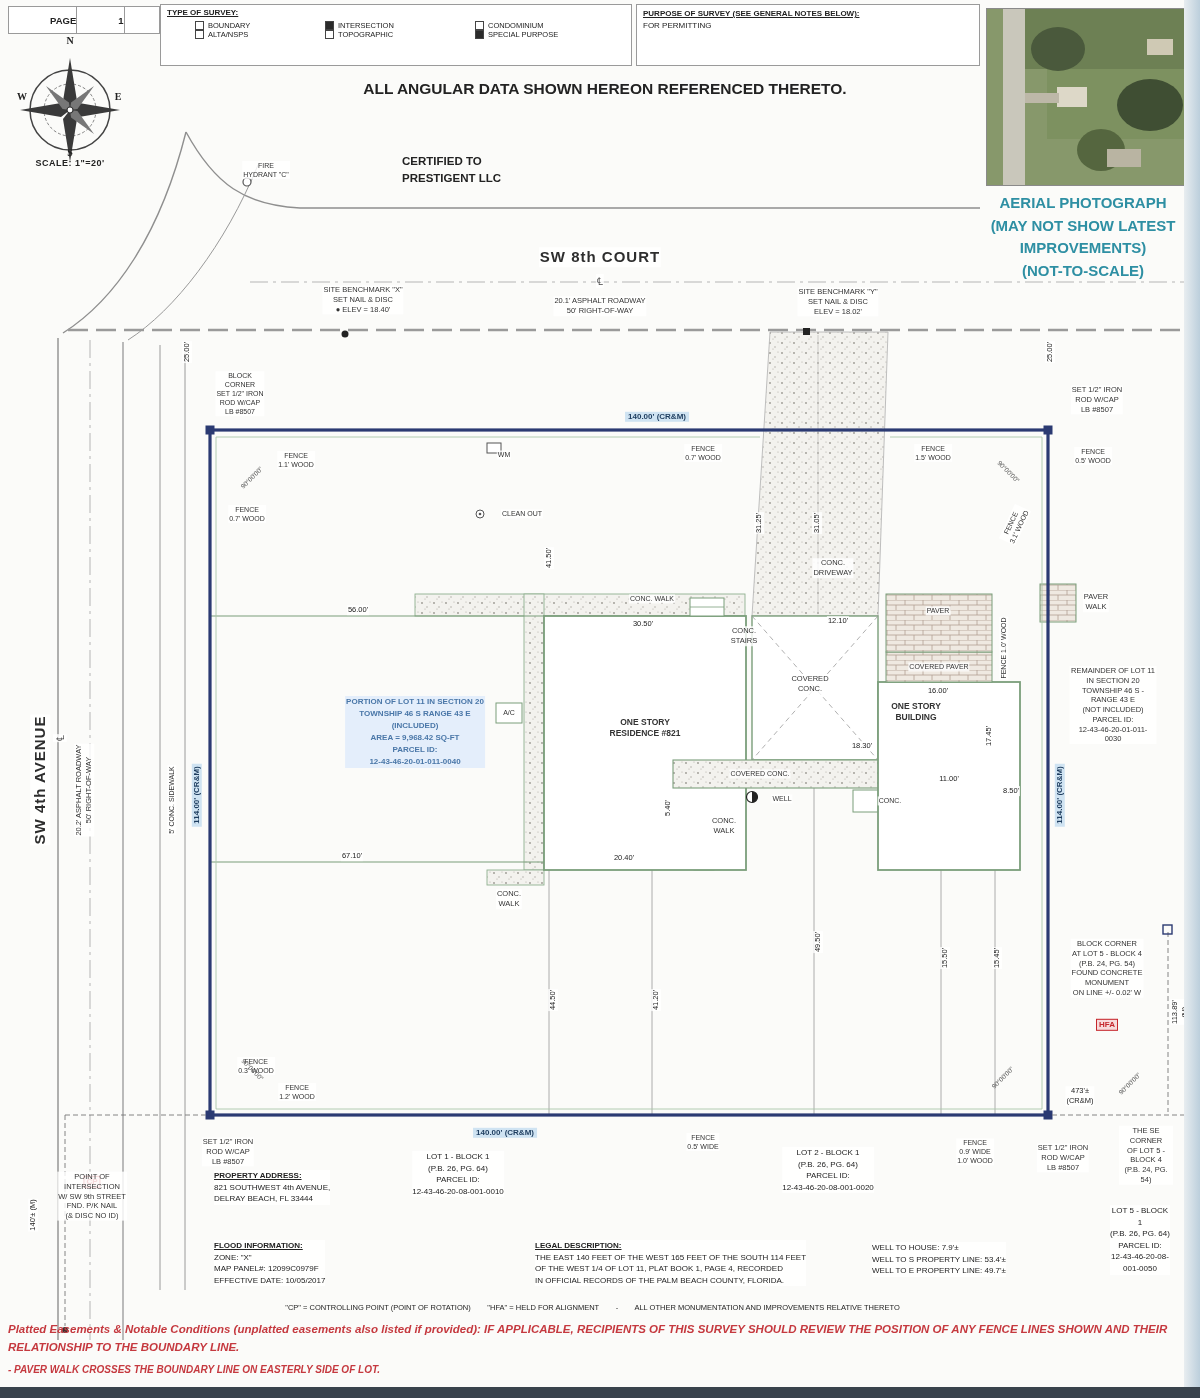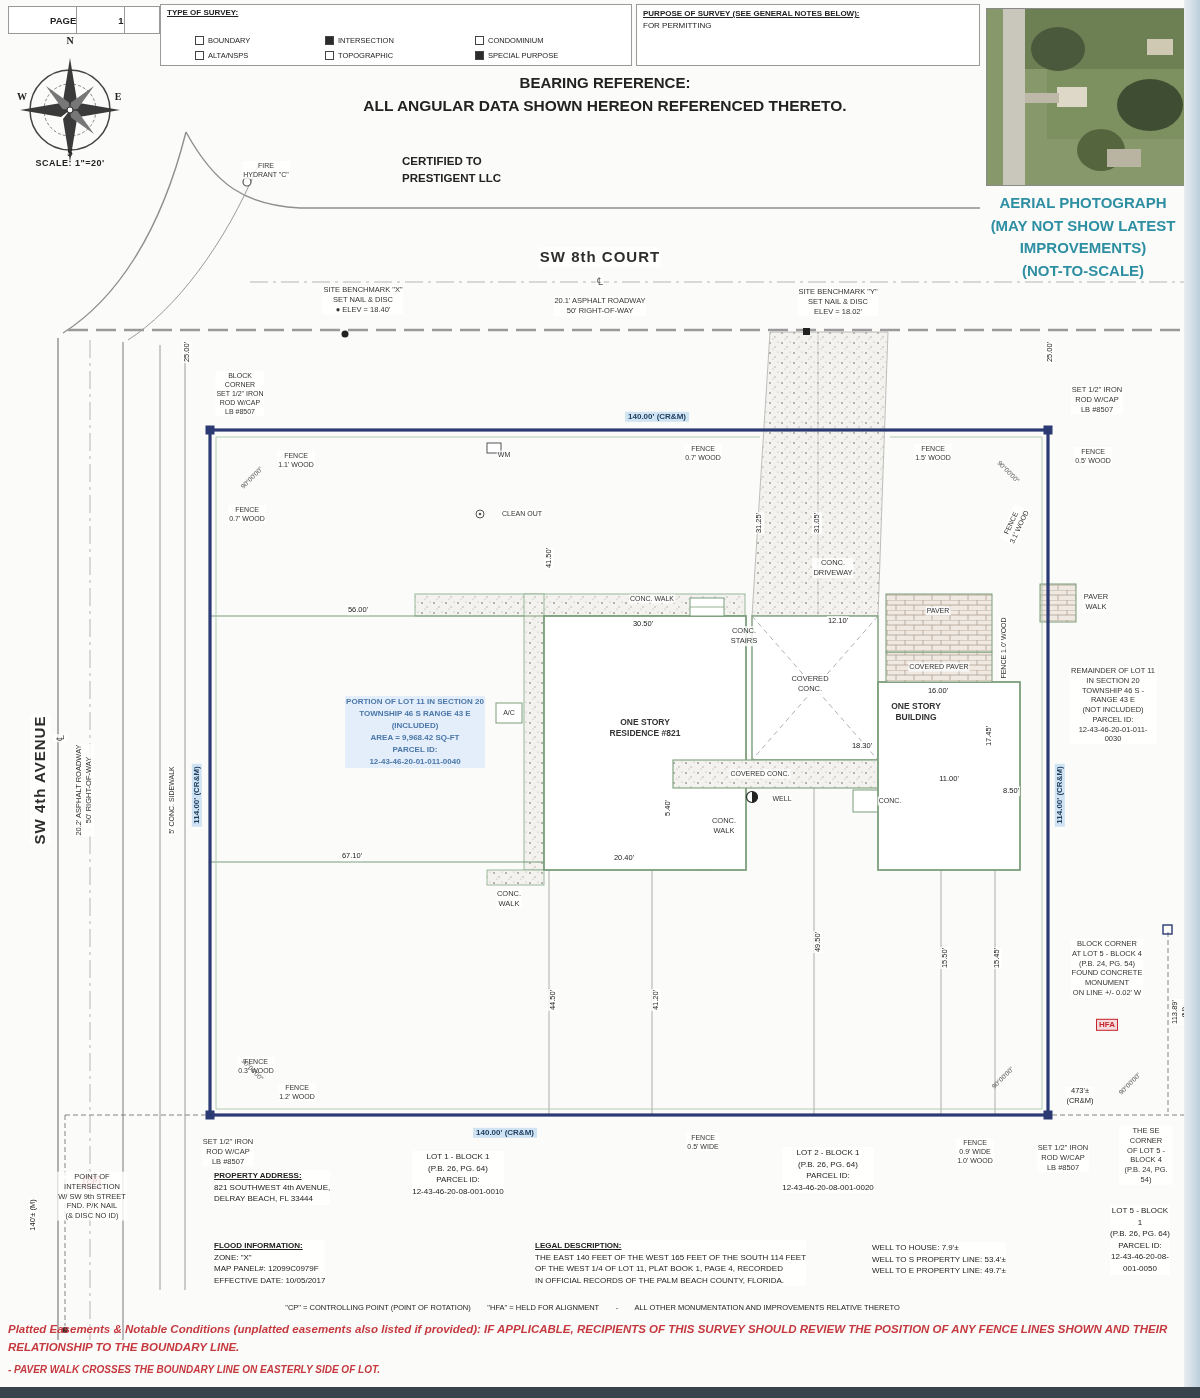--- a/index.html
+++ b/index.html
@@ -9,21 +9,21 @@
   
   .edge-right{position:absolute;right:0;top:0;width:16px;height:1398px;background:linear-gradient(90deg,#e8edf0,#bccfdc);}
   .edge-bottom{position:absolute;left:0;bottom:0;width:1200px;height:11px;background:#39434c;}
   
   .hbox{position:absolute;border:1px solid #9a9a9a;background:#fff;}
   .pagebox{left:8px;top:6px;width:150px;height:26px;display:flex;align-items:stretch;font-size:9.5px;font-weight:bold;}
   .pagebox span{display:flex;align-items:center;justify-content:center;flex:1;border-right:1px solid #9a9a9a;margin-left:41px;}
   .pagebox span:last-child{border-right:none;}
   .tosbox{left:160px;top:4px;width:472px;height:62px;padding:3px 6px;box-sizing:border-box;}
   .tos-title{font-size:8px;font-weight:bold;text-decoration:underline;}
-  .tos-grid{display:grid;grid-template-columns:130px 150px 150px;margin-left:28px;margin-top:19px;row-gap:6px;}
+  .tos-grid{display:grid;grid-template-columns:130px 150px 150px;margin-left:28px;margin-top:4px;}
   .tos-item{display:flex;align-items:center;gap:4px;font-size:7.5px;}
   .cb{width:7px;height:7px;border:1px solid #444;background:#fff;flex:0 0 auto;}
   .cb.on{background:#2b2b2b;}
   .purpbox{left:636px;top:4px;width:344px;height:62px;padding:4px 6px;box-sizing:border-box;font-size:8px;}
   .purp-title{font-weight:bold;text-decoration:underline;}
   .purp-val{margin-top:3px;}
   
   .aerial{position:absolute;left:986px;top:8px;width:208px;height:176px;border:1px solid #8a8a8a;background:#87986b;overflow:hidden;}
   .aerial div{position:absolute;}
   .a-road{left:16px;top:0;width:22px;height:176px;background:#c9c7bb;}
@@ -233,21 +233,20 @@
     <div class="a-r1"></div>
       <div class="a-r2"></div>
       <div class="a-r3"></div>
       <div class="a-drv"></div>
   </div>
   <div class="aerial-cap">AERIAL PHOTOGRAPH
 (MAY NOT SHOW LATEST IMPROVEMENTS)
 (NOT-TO-SCALE)</div>
 
   <div class="bearing">
-    <div class="t1">BEARING REFERENCE:</div>
     <div class="t3">ALL ANGULAR DATA SHOWN HEREON REFERENCED THERETO.</div>
   </div>
   <div class="certified">
     <div>CERTIFIED TO</div>
     <div>PRESTIGENT LLC</div>
   </div>
 
   <div id="labels">
       <div class="pl compass-letter" style="left: 70px; top: 40px;">N</div>
       <div class="pl compass-letter" style="left: 70px; top: 152px;">S</div>

